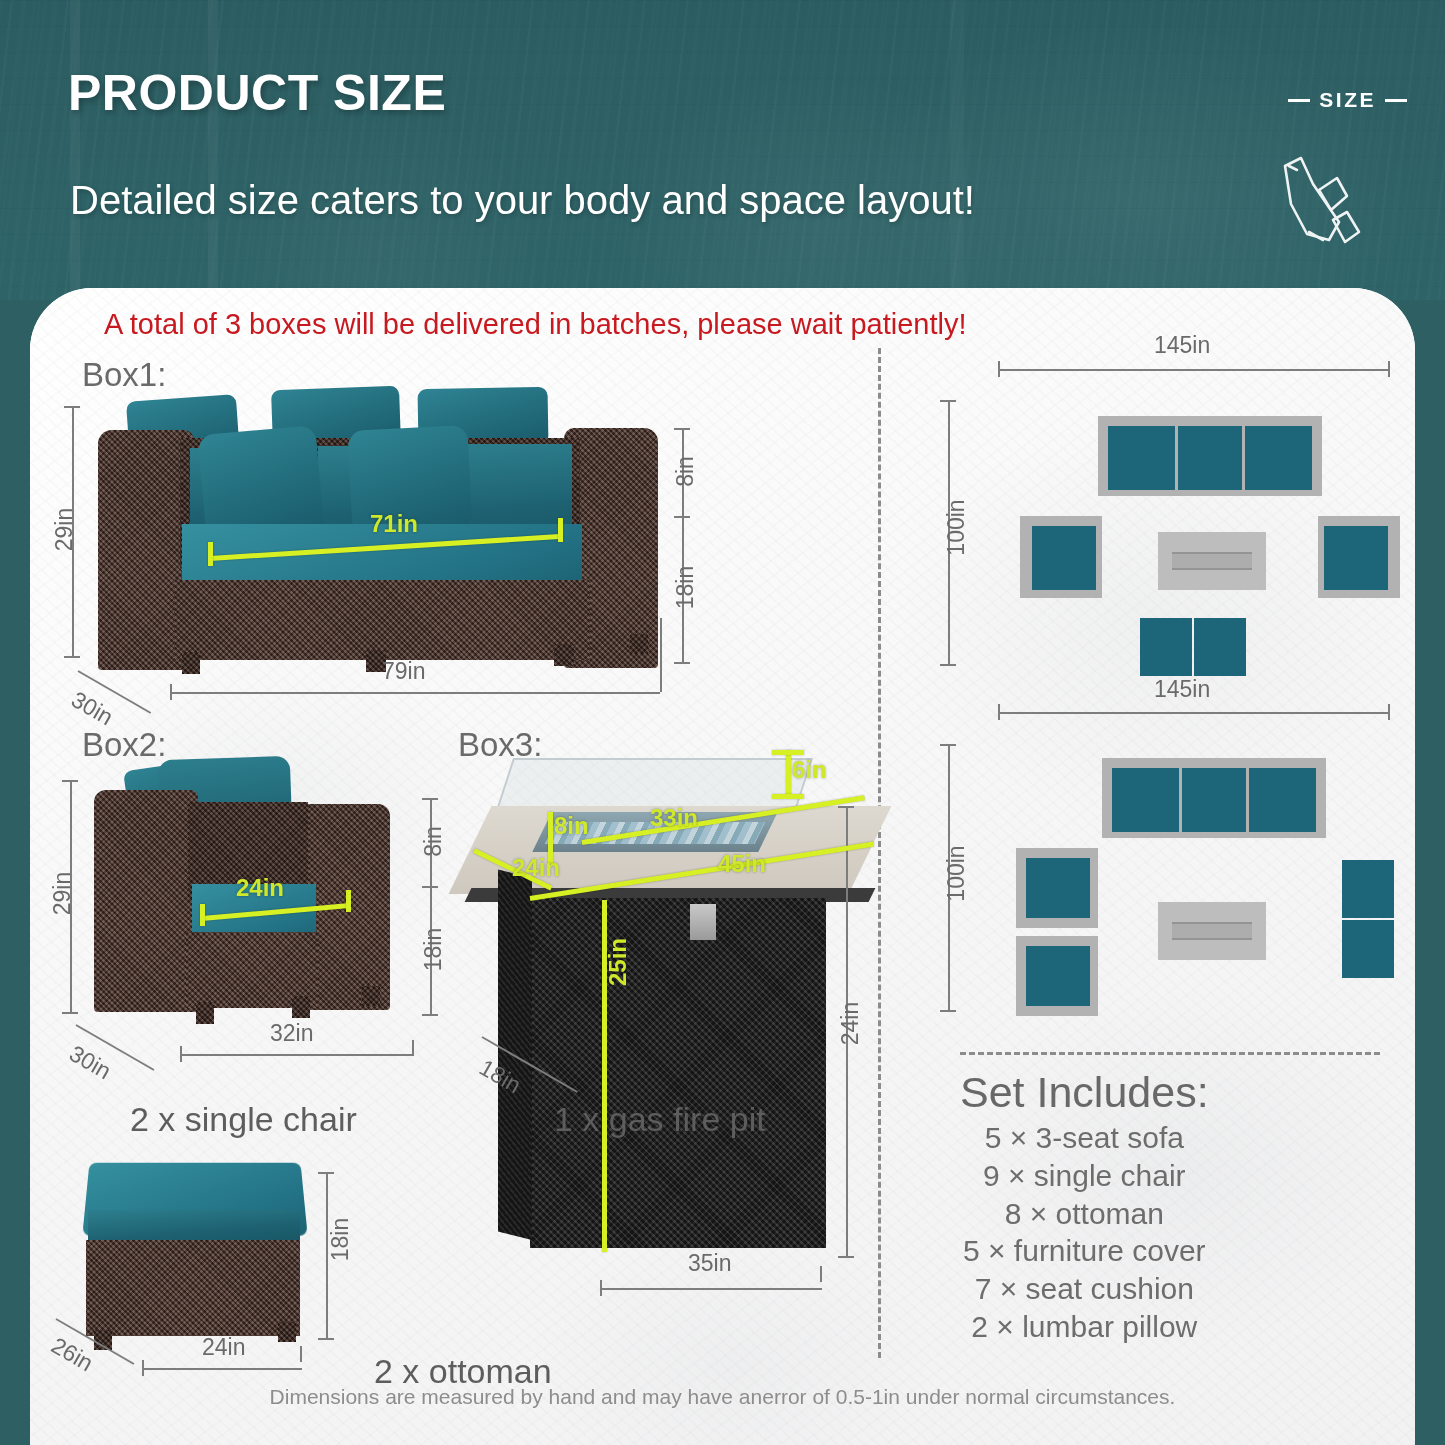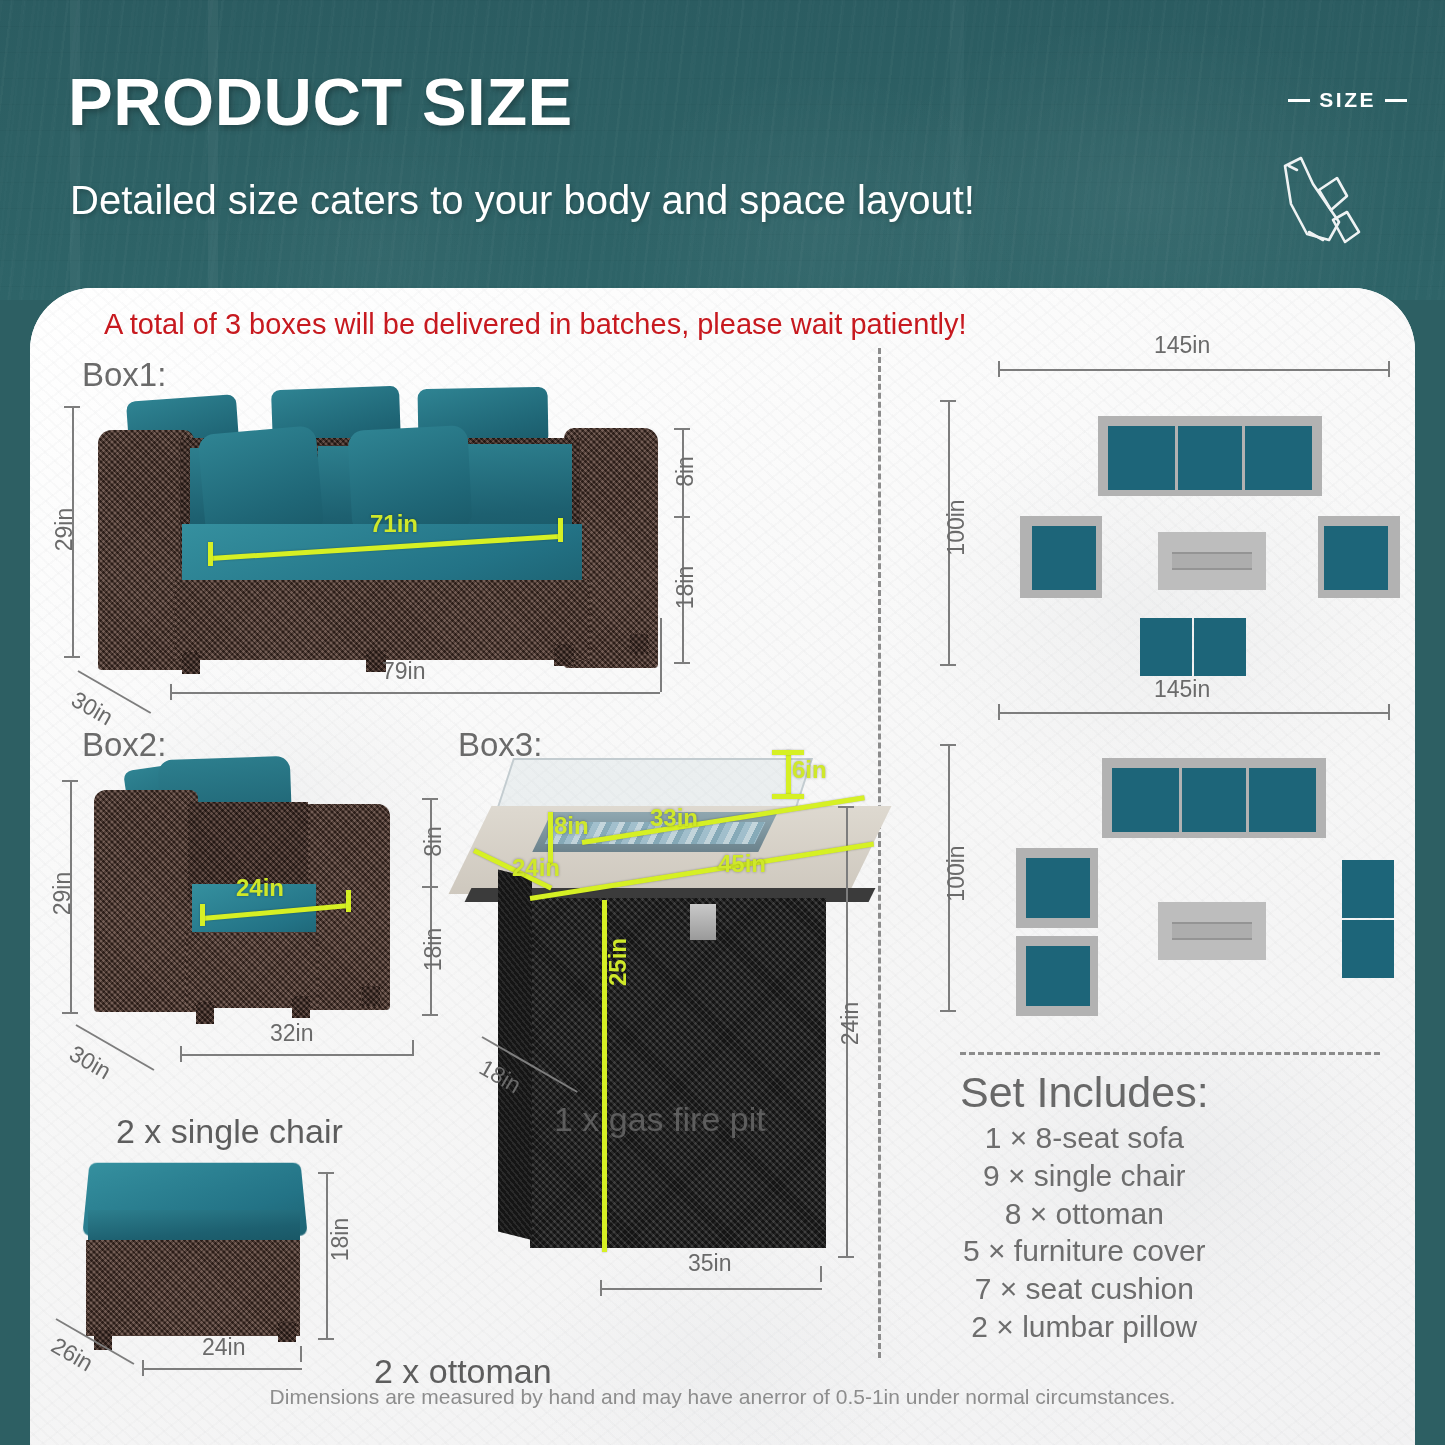--- a/index.html
+++ b/index.html
@@ -28,21 +28,21 @@
       repeating-linear-gradient(-84deg, rgba(255,255,255,0.016) 0 2px, rgba(0,0,0,0.0) 2px 14px),
       repeating-linear-gradient(180deg, rgba(0,0,0,0.03) 0 1px, rgba(0,0,0,0) 1px 26px);
     opacity: .85;
   }
   .header .trunk {
     position: absolute; top: 0; width: 10px; height: 300px;
     background: rgba(255,255,255,0.045);
   }
   .title {
     position: absolute; left: 68px; top: 68px;
-    font-size: 67px; font-weight: bold; color: #ffffff;
+    font-size: 50px; font-weight: bold; color: #ffffff;
     letter-spacing: .5px; line-height: 1;
     text-shadow: 2px 3px 6px rgba(0,0,0,.28);
   }
   .subtitle {
     position: absolute; left: 70px; top: 178px;
     font-size: 40px; color: #ffffff; font-weight: 400;
     text-shadow: 1px 2px 5px rgba(0,0,0,.25);
   }
   .size-badge {
     position: absolute; right: 38px; top: 88px;
@@ -267,21 +267,21 @@
 
   <div class="dimline-v" style="left:400px; top:598px; height:128px;"></div>
   <div class="tick-h" style="left:392px; top:726px;"></div>
   <div class="dim dim-rot" style="left:365px; top:648px; width:76px; text-align:center;">18in</div>
 
   <div class="yline" style="left:172px; top:628px; width:148px; height:5px; transform:rotate(-5deg); transform-origin:left center;"></div>
   <div class="yline" style="left:170px; top:616px; width:5px; height:22px;"></div>
   <div class="yline" style="left:316px; top:602px; width:5px; height:22px;"></div>
   <div class="ydim" style="left:206px; top:586px;">24in</div>
 
-  <div class="itemcaption" style="left:86px; top:812px;margin-top:12px;">2 x single chair</div>
+  <div class="itemcaption" style="left:100px; top:812px;">2 x single chair</div>
 
   <div class="boxlabel" style="left:428px; top:438px;">Box3:</div>
 
   <div>
 
     <div style="position:absolute;left:472px;top:470px;width:300px;height:68px;background:rgba(205,218,222,.30);border:2px solid #c3ccd0;transform:skewX(-18deg);"></div>
 
     <div style="position:absolute;left:440px;top:518px;width:400px;height:88px;background:linear-gradient(180deg,#ded9d0,#cec8be);transform:skewX(-26deg);"></div>
     <div style="position:absolute;left:438px;top:600px;width:404px;height:14px;background:#3b3b3b;transform:skewX(-26deg);"></div>
 
@@ -405,21 +405,21 @@
     <div class="lay-pit" style="left:1128px; top:614px; width:108px; height:58px;"></div>
     <div class="lay-pit-slot" style="left:1142px; top:634px; width:80px; height:18px; border-top:2px solid #949494; border-bottom:2px solid #949494;"></div>
 
     <div class="lay-fill" style="left:1312px; top:572px; width:52px; height:58px;"></div>
     <div class="lay-fill" style="left:1312px; top:632px; width:52px; height:58px;"></div>
   </div>
 
   <div class="setlist" style="left:930px; top:780px;">
     <h3>Set Includes:</h3>
     <ul>
-      <li>1 × 8-seat sofa</li>
+      <li>5 × 3-seat sofa</li>
       <li>9 × single chair</li>
       <li>8 × ottoman</li>
       <li>5 × furniture cover</li>
       <li>7 × seat cushion</li>
       <li>2 × lumbar pillow</li>
     </ul>
   </div>
 
   <div class="footnote">Dimensions are measured by hand and may have anerror of 0.5-1in under normal circumstances.</div>
 </div>

